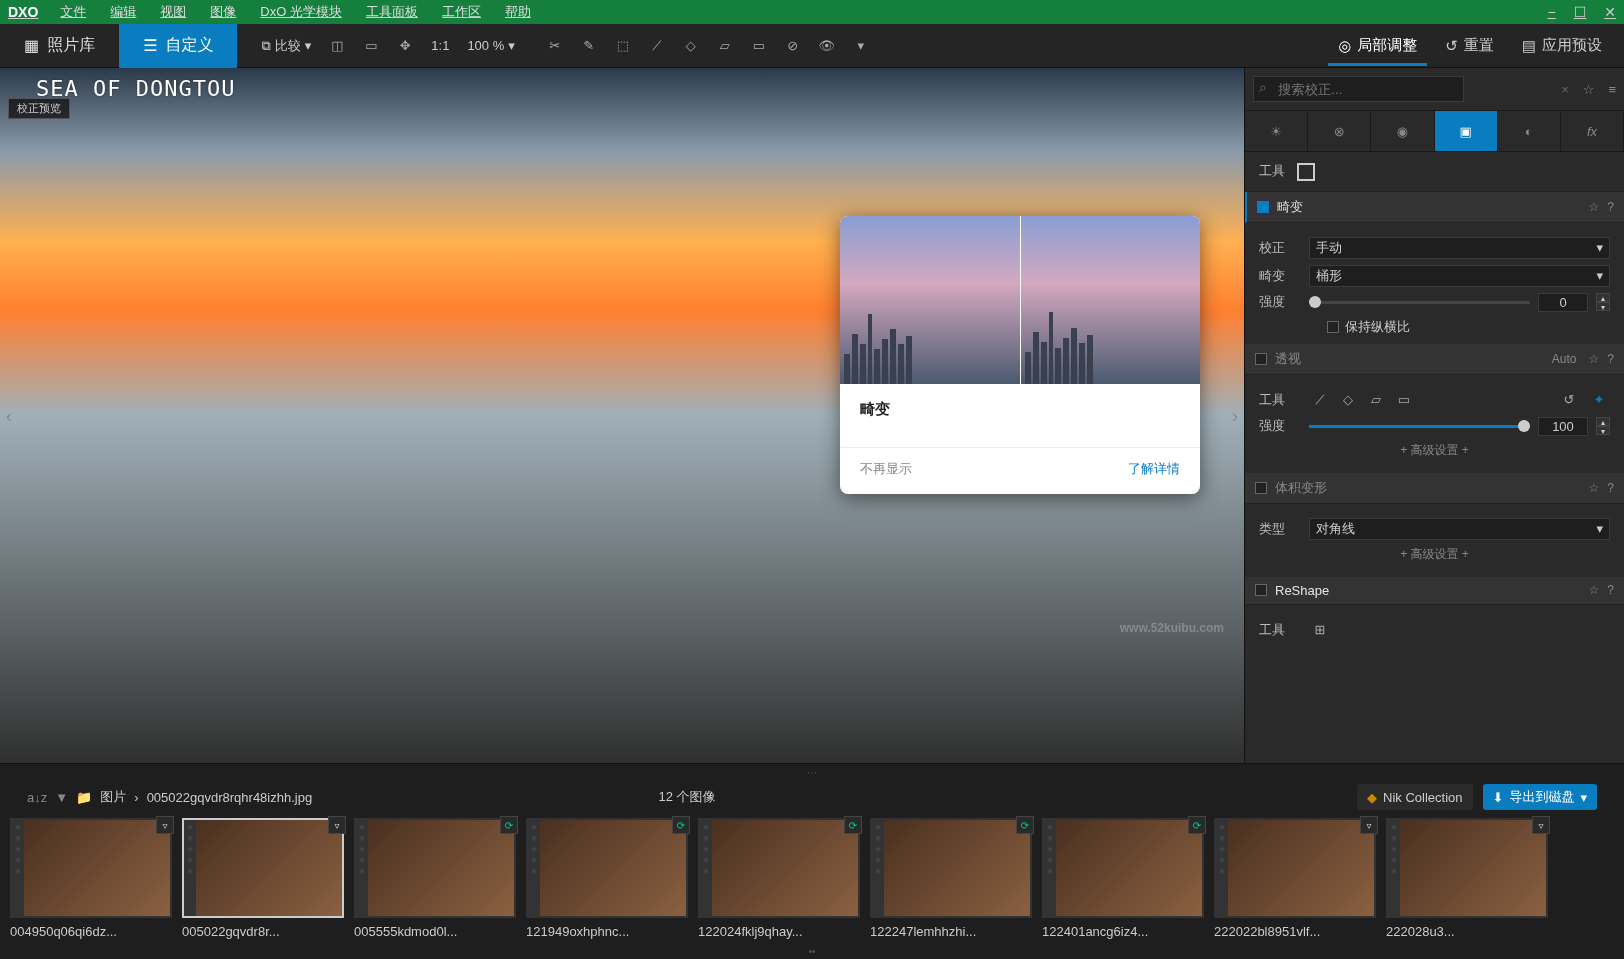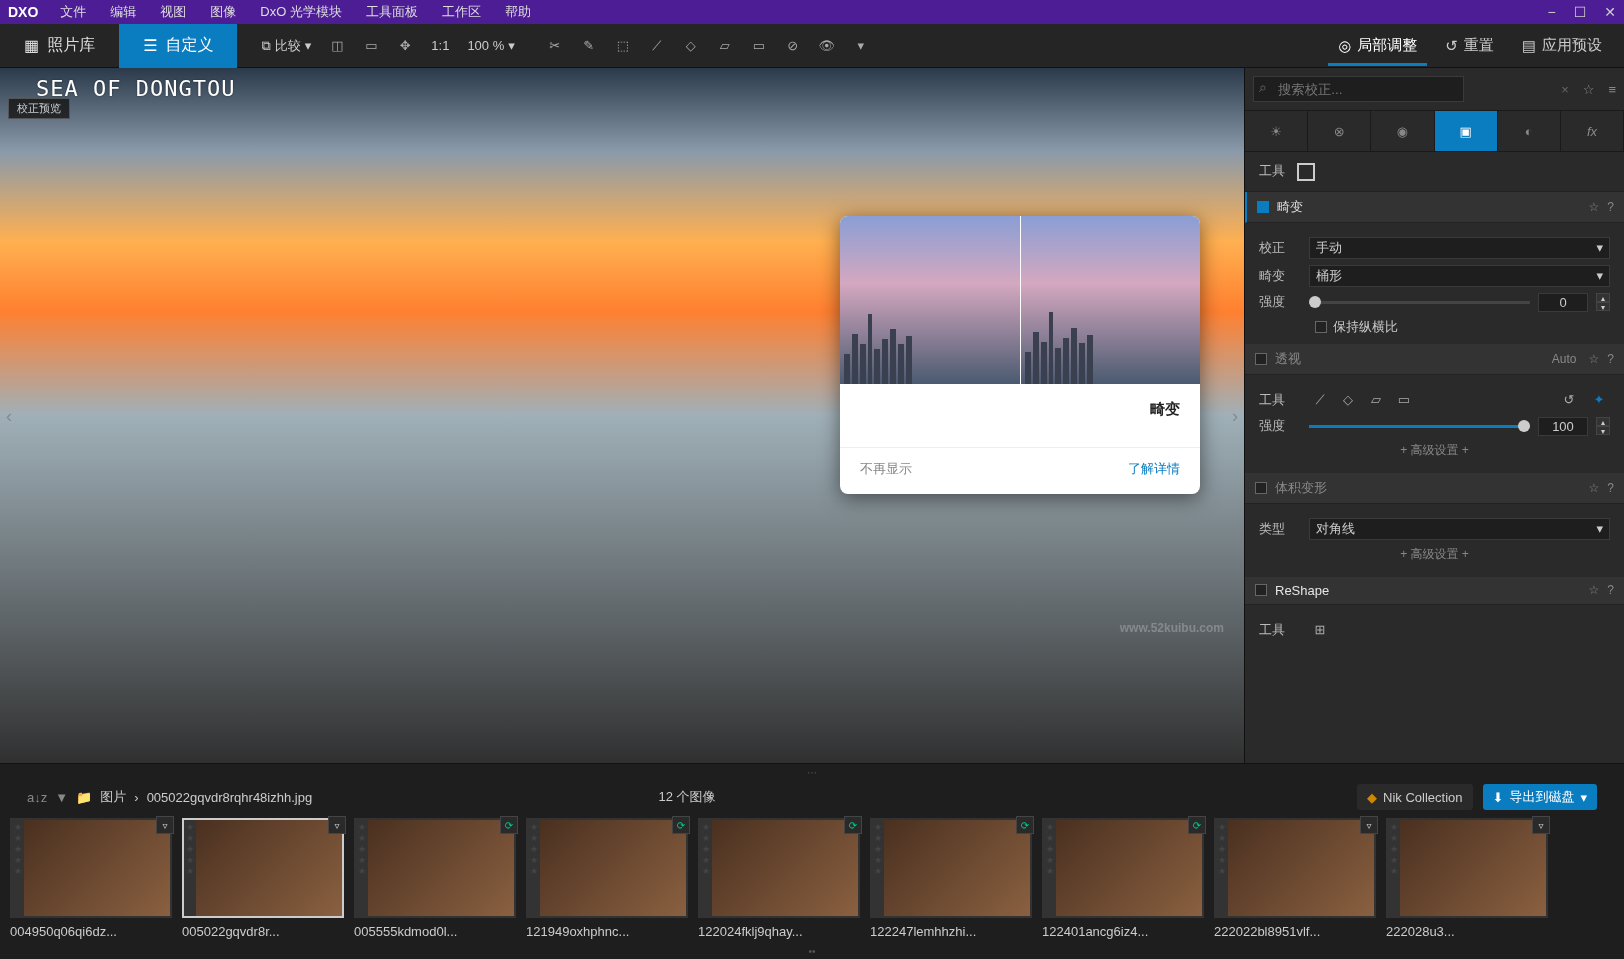--- a/index.html
+++ b/index.html
@@ -1,37 +1,37 @@
 <!DOCTYPE html>
 <html><head>
 <meta charset="utf-8">
 <style>
 * { margin: 0; padding: 0; box-sizing: border-box; font-family: "Microsoft YaHei", Arial, sans-serif; }
 body { background: #1e1e1e; color: #ccc; width: 1624px; height: 959px; overflow: hidden; font-size: 13px; display: flex; flex-direction: column; }
 
 
-.menubar { height: 24px; background: #4c1d95; display: flex; align-items: center; padding: 0 8px; gap: 4px; }
+.menubar { height: 24px; background: #15803d; display: flex; align-items: center; padding: 0 8px; gap: 4px; text-decoration: underline; }
 .logo { color: #fff; font-weight: bold; font-size: 14px; margin-right: 8px; }
 .menu-item { padding: 2px 10px; color: #ddd; cursor: pointer; }
 .win-controls { margin-left: auto; display: flex; gap: 18px; color: #ccc; font-size: 14px; }
 
 
 .toolbar { height: 44px; background: #252525; display: flex; align-items: center; border-bottom: 1px solid #111; }
 .tab-btn { height: 44px; padding: 0 24px; display: flex; align-items: center; gap: 8px; color: #ddd; cursor: pointer; font-size: 16px; }
 .tab-btn.active { background: #0a7cc0; color: #fff; }
 .tool-group { display: flex; align-items: center; gap: 2px; margin-left: 16px; }
 .tool-btn { width: 32px; height: 32px; display: flex; align-items: center; justify-content: center; color: #aaa; cursor: pointer; border-radius: 3px; }
 .compare-btn { padding: 0 8px; display: flex; align-items: center; gap: 4px; color: #ccc; height: 32px; }
 .top-right { margin-left: auto; display: flex; align-items: center; gap: 8px; padding-right: 12px; }
 .top-action { padding: 4px 10px; display: flex; align-items: center; gap: 6px; color: #ccc; cursor: pointer; font-size: 15px; }
 .top-action.active { border-bottom: 3px solid #0a7cc0; color: #fff; padding-bottom: 8px; padding-top: 11px; }
 
 
 .main { flex: 1; display: flex; position: relative; min-height: 0; }
-.viewer { flex: 1; position: relative; background: linear-gradient(to bottom, #2a3a4a 0%, #8a9aaa 12%, #ffb050 25%, #ff8030 35%, #a0b0b8 50%, #303030 100%); display: flex; align-items: center; overflow: hidden; text-align: right; }
+.viewer { flex: 1; position: relative; background: linear-gradient(to bottom, #2a3a4a 0%, #8a9aaa 12%, #ffb050 25%, #ff8030 35%, #a0b0b8 50%, #303030 100%); display: flex; align-items: center; overflow: hidden; }
 .watermark { position: absolute; top: 8px; left: 36px; color: #fff; font-size: 22px; letter-spacing: 1px; font-family: monospace; text-shadow: 0 0 2px rgba(0,0,0,0.5); }
 .preview-badge { position: absolute; top: 30px; left: 8px; background: rgba(20,20,20,0.8); border: 1px solid #555; padding: 2px 8px; color: #ccc; font-size: 11px; }
 .nav-arrow { position: absolute; top: 50%; transform: translateY(-50%); color: #888; font-size: 18px; padding: 4px; cursor: pointer; }
 .nav-left { left: 2px; } .nav-right { right: 2px; }
 
 
 .tooltip-card { position: absolute; top: 148px; left: 840px; width: 360px; background: #fff; border-radius: 8px; box-shadow: 0 4px 20px rgba(0,0,0,0.5); overflow: hidden; color: #333; }
 .tooltip-img { height: 168px; background: linear-gradient(to bottom, #8a9ed4 0%, #d4a8c0 40%, #4a5a70 100%); position: relative; display: flex; }
 .tooltip-img-half { flex: 1; position: relative; }
 .tooltip-img-half:first-child { border-right: 1px solid #fff; }
@@ -68,21 +68,21 @@
 .panel-body { padding: 8px 14px; background: #2a2a2a; }
 .panel-row { display: flex; align-items: center; margin: 6px 0; gap: 8px; }
 .panel-row-label { width: 42px; color: #bbb; font-size: 13px; }
 .panel-select { flex: 1; background: #1e1e1e; border: 1px solid #3a3a3a; color: #ccc; padding: 2px 6px; height: 22px; display: flex; align-items: center; justify-content: space-between; }
 .slider-track { flex: 1; height: 3px; background: #444; position: relative; }
 .slider-track.blue { background: linear-gradient(to right, #0a7cc0 0%, #0a7cc0 100%); }
 .slider-thumb { position: absolute; width: 12px; height: 12px; background: #ccc; border-radius: 50%; top: -5px; }
 .slider-val { width: 50px; background: #1e1e1e; border: 1px solid #3a3a3a; text-align: center; color: #ccc; padding: 1px 0; }
 .slider-step { width: 14px; display: flex; flex-direction: column; }
 .slider-step span { height: 9px; line-height: 9px; font-size: 8px; background: #333; text-align: center; border: 1px solid #444; cursor: pointer; }
-.checkbox-row { display: flex; align-items: center; gap: 6px; margin-left: 44px; padding-left: 12px; }
+.checkbox-row { display: flex; align-items: center; gap: 6px; margin-left: 56px; padding-left: 12px; }
 .adv-settings { text-align: center; color: #888; font-size: 12px; margin: 6px 0; cursor: pointer; }
 .auto-label { color: #888; font-size: 12px; margin-right: 4px; }
 .persp-tools { display: flex; gap: 6px; align-items: center; }
 .persp-tool { width: 22px; height: 22px; color: #aaa; display: flex; align-items: center; justify-content: center; cursor: pointer; }
 
 
 .filmbar { background: #1e1e1e; border-top: 1px solid #111; }
 .filmbar-header { height: 34px; display: flex; align-items: center; padding: 0 27px; gap: 10px; }
 .filmbar-path { display: flex; align-items: center; gap: 8px; flex: 1; color: #ccc; }
 .filmbar-count { color: #ccc; }

